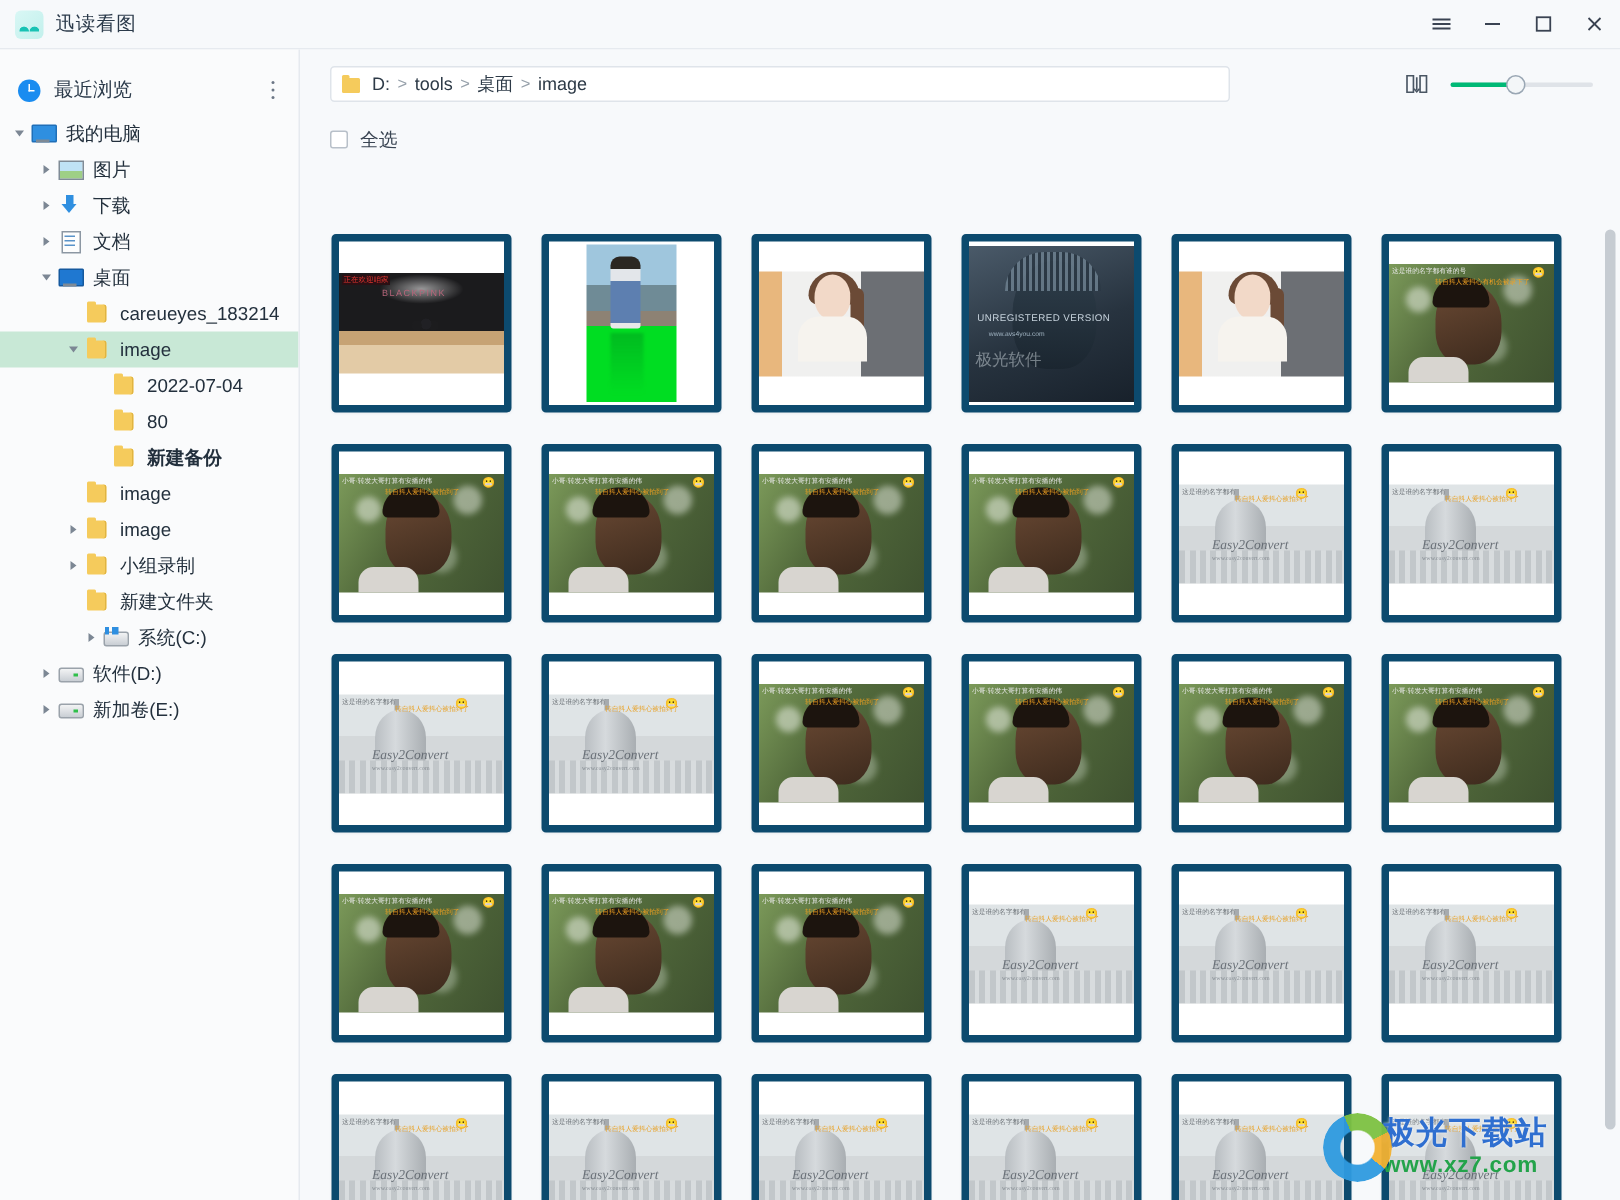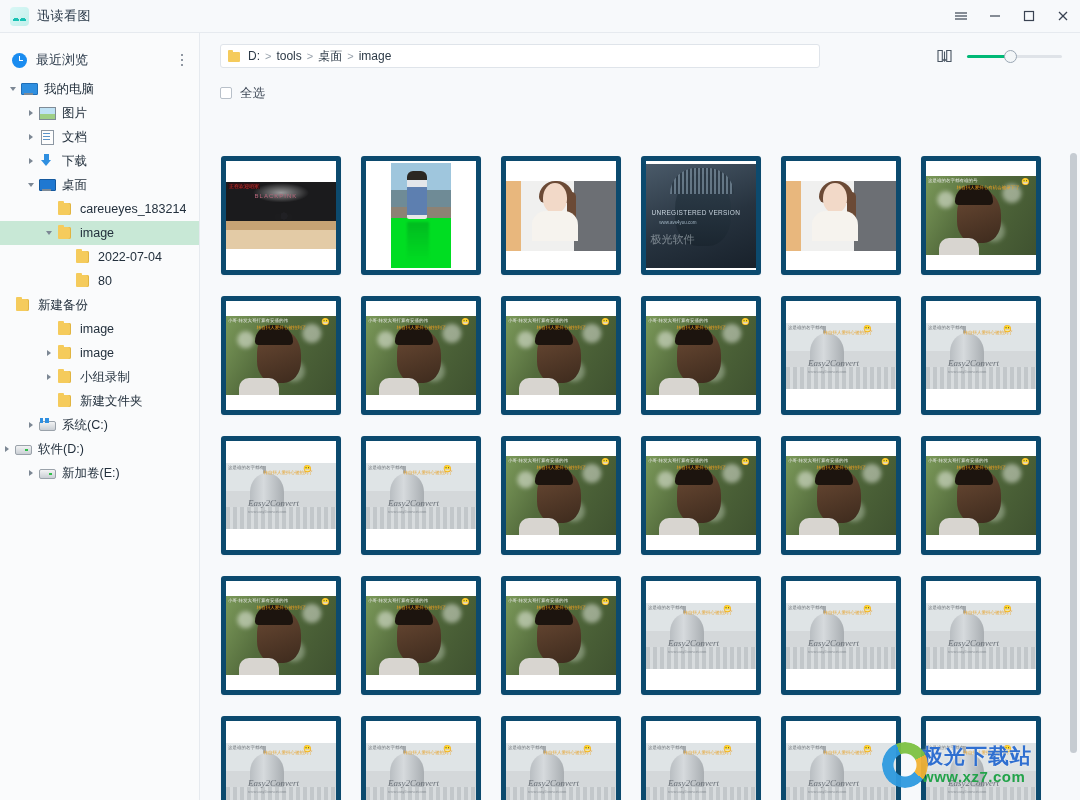--- a/index.html
+++ b/index.html
@@ -435,29 +435,29 @@
         <div class="arrow ">
           <span></span>
         </div>
         <div class="ico picture"></div>
         <div class="tlabel">图片</div>
       </div>
       <div class="tnode" style="padding-left: 24px;">
         <div class="arrow ">
           <span></span>
         </div>
+        <div class="ico download"></div>
+        <div class="tlabel">下载</div>
+      </div>
+      <div class="tnode" style="padding-left: 24px;">
+        <div class="arrow ">
+          <span></span>
+        </div>
         <div class="ico doc"></div>
         <div class="tlabel">文档</div>
-      </div>
-      <div class="tnode" style="padding-left: 24px;">
-        <div class="arrow ">
-          <span></span>
-        </div>
-        <div class="ico download"></div>
-        <div class="tlabel">下载</div>
       </div>
       <div class="tnode" style="padding-left: 24px;">
         <div class="arrow down">
           <span></span>
         </div>
         <div class="ico desktop"></div>
         <div class="tlabel">桌面</div>
       </div>
       <div class="tnode" style="padding-left: 42px;">
         <div class="arrow none"></div>
@@ -474,21 +474,21 @@
       <div class="tnode" style="padding-left: 60px;">
         <div class="arrow none"></div>
         <div class="ico folder"></div>
         <div class="tlabel">2022-07-04</div>
       </div>
       <div class="tnode" style="padding-left: 60px;">
         <div class="arrow none"></div>
         <div class="ico folder"></div>
         <div class="tlabel">80</div>
       </div>
-      <div class="tnode" style="">
+      <div class="tnode" style="padding-left: 60px; font-weight: bold;">
         <div class="arrow none"></div>
         <div class="ico folder"></div>
         <div class="tlabel">新建备份</div>
       </div>
       <div class="tnode" style="padding-left: 42px;">
         <div class="arrow none"></div>
         <div class="ico folder"></div>
         <div class="tlabel">image</div>
       </div>
       <div class="tnode" style="padding-left: 42px;">
@@ -503,28 +503,28 @@
           <span></span>
         </div>
         <div class="ico folder"></div>
         <div class="tlabel">小组录制</div>
       </div>
       <div class="tnode" style="padding-left: 42px;">
         <div class="arrow none"></div>
         <div class="ico folder"></div>
         <div class="tlabel">新建文件夹</div>
       </div>
-      <div class="tnode" style="padding-left: 24px;">
+      <div class="tnode" style="padding-left: 24px; margin-left: 30px;">
         <div class="arrow ">
           <span></span>
         </div>
         <div class="ico drive-sys"></div>
         <div class="tlabel">系统(C:)</div>
       </div>
-      <div class="tnode" style="">
+      <div class="tnode" style="padding-left: 24px;">
         <div class="arrow ">
           <span></span>
         </div>
         <div class="ico drive"></div>
         <div class="tlabel">软件(D:)</div>
       </div>
       <div class="tnode" style="padding-left: 24px;">
         <div class="arrow ">
           <span></span>
         </div>

